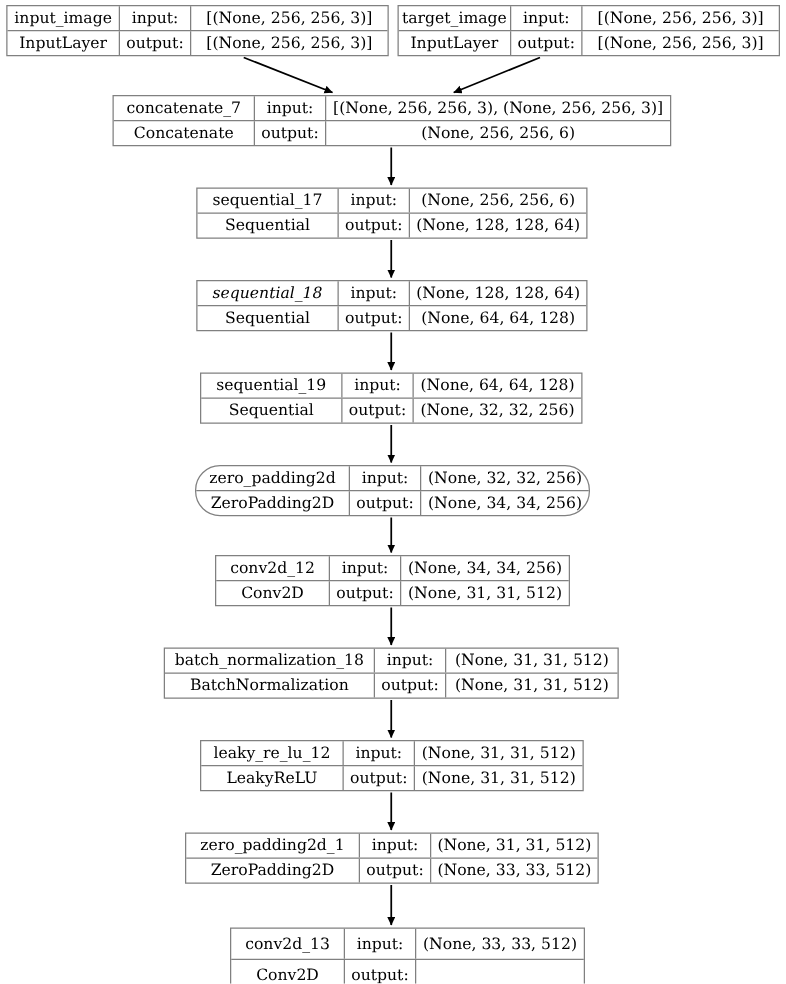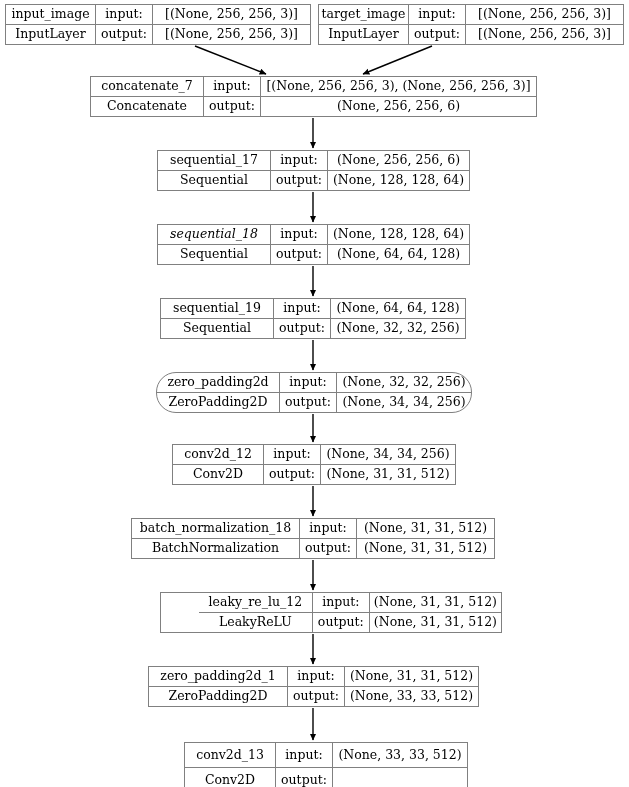--- a/index.html
+++ b/index.html
@@ -192,21 +192,21 @@
           <div class="cell c-name" style="flex: 0 0 168px; width: 168px; border-right-color: rgb(128, 128, 128); text-align: right;">batch_normalization_18</div>
           <div class="cell c-io" style="flex: 0 0 57px; width: 57px; border-right-color: rgb(128, 128, 128);">input:</div>
           <div class="cell c-shape" style="flex: 1 1 auto;">(None, 31, 31, 512)</div>
         </div>
         <div class="row row-bottom">
           <div class="cell c-name" style="flex: 0 0 168px; width: 168px; border-right-color: rgb(128, 128, 128);">BatchNormalization</div>
           <div class="cell c-io" style="flex: 0 0 57px; width: 57px; border-right-color: rgb(128, 128, 128);">output:</div>
           <div class="cell c-shape" style="flex: 1 1 auto;">(None, 31, 31, 512)</div>
         </div>
       </div>
-      <div class="node" style="left: 160px; top: 592px; width: 342px; height: 41px; border-color: rgb(128, 128, 128); align-items: flex-end;">
+      <div class="node" style="left: 160px; top: 592px; width: 307px; height: 41px; border-color: rgb(128, 128, 128);">
         <div class="row row-top" style="border-bottom-color: rgb(128, 128, 128);">
           <div class="cell c-name" style="flex: 0 0 114px; width: 114px; border-right-color: rgb(128, 128, 128);">leaky_re_lu_12</div>
           <div class="cell c-io" style="flex: 0 0 57px; width: 57px; border-right-color: rgb(128, 128, 128);">input:</div>
           <div class="cell c-shape" style="flex: 1 1 auto;">(None, 31, 31, 512)</div>
         </div>
         <div class="row row-bottom">
           <div class="cell c-name" style="flex: 0 0 114px; width: 114px; border-right-color: rgb(128, 128, 128);">LeakyReLU</div>
           <div class="cell c-io" style="flex: 0 0 57px; width: 57px; border-right-color: rgb(128, 128, 128);">output:</div>
           <div class="cell c-shape" style="flex: 1 1 auto;">(None, 31, 31, 512)</div>
         </div>

